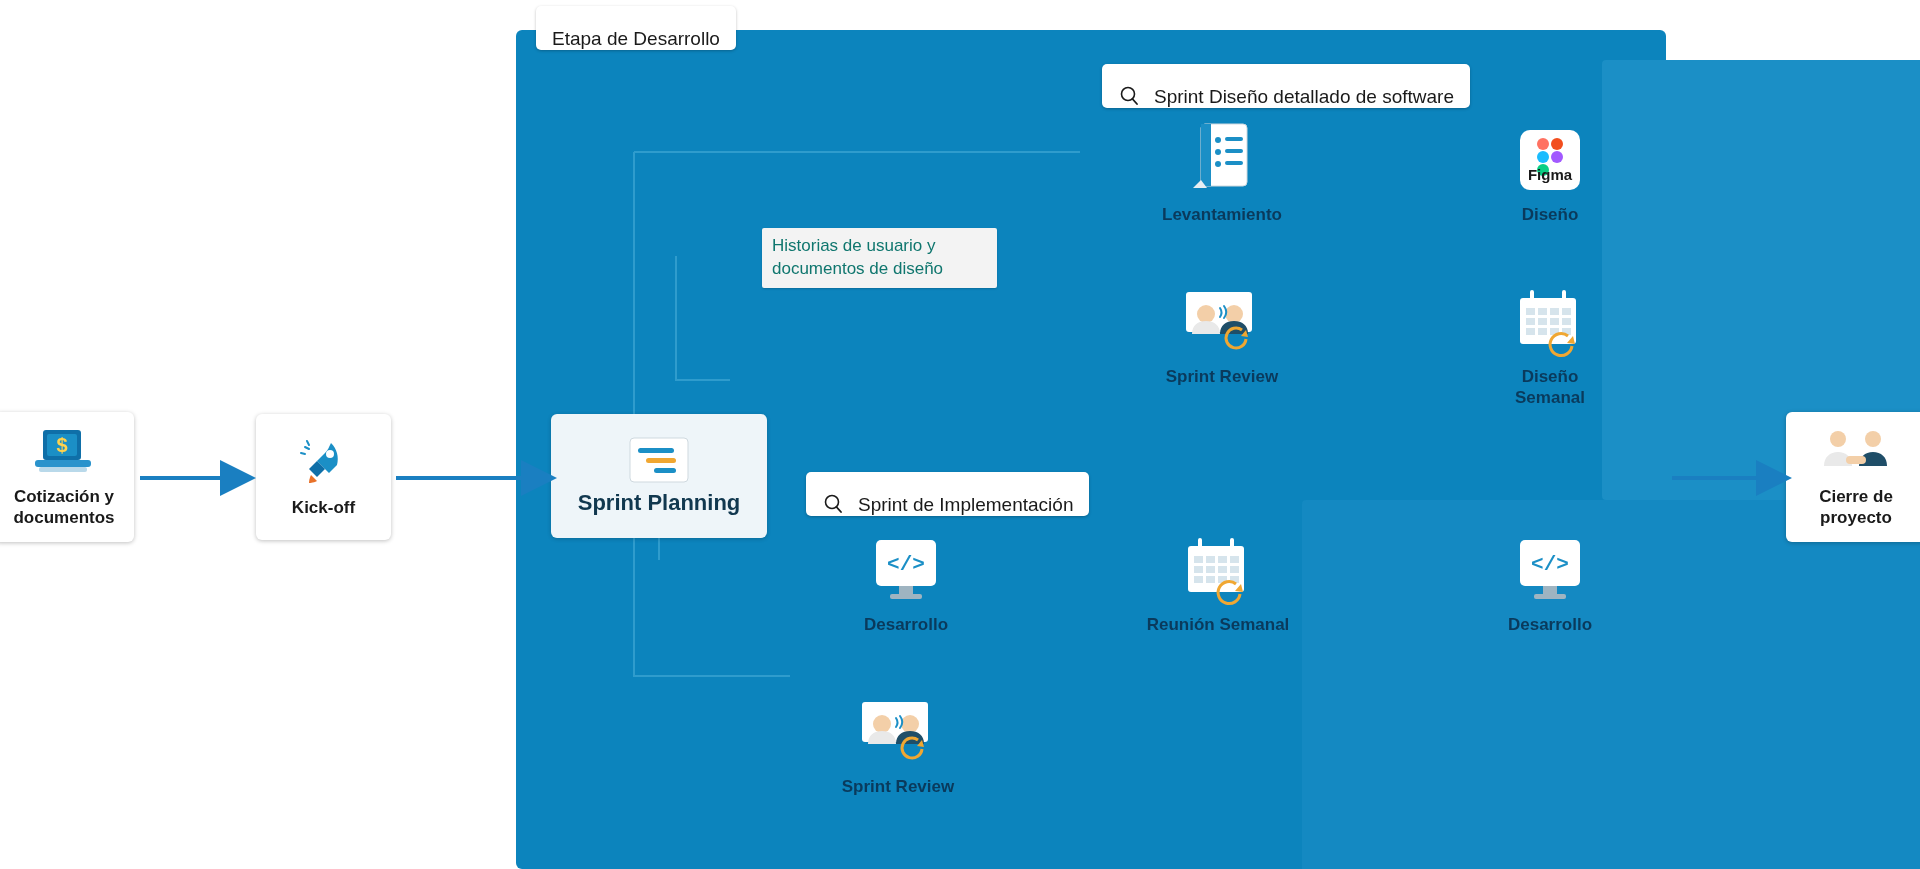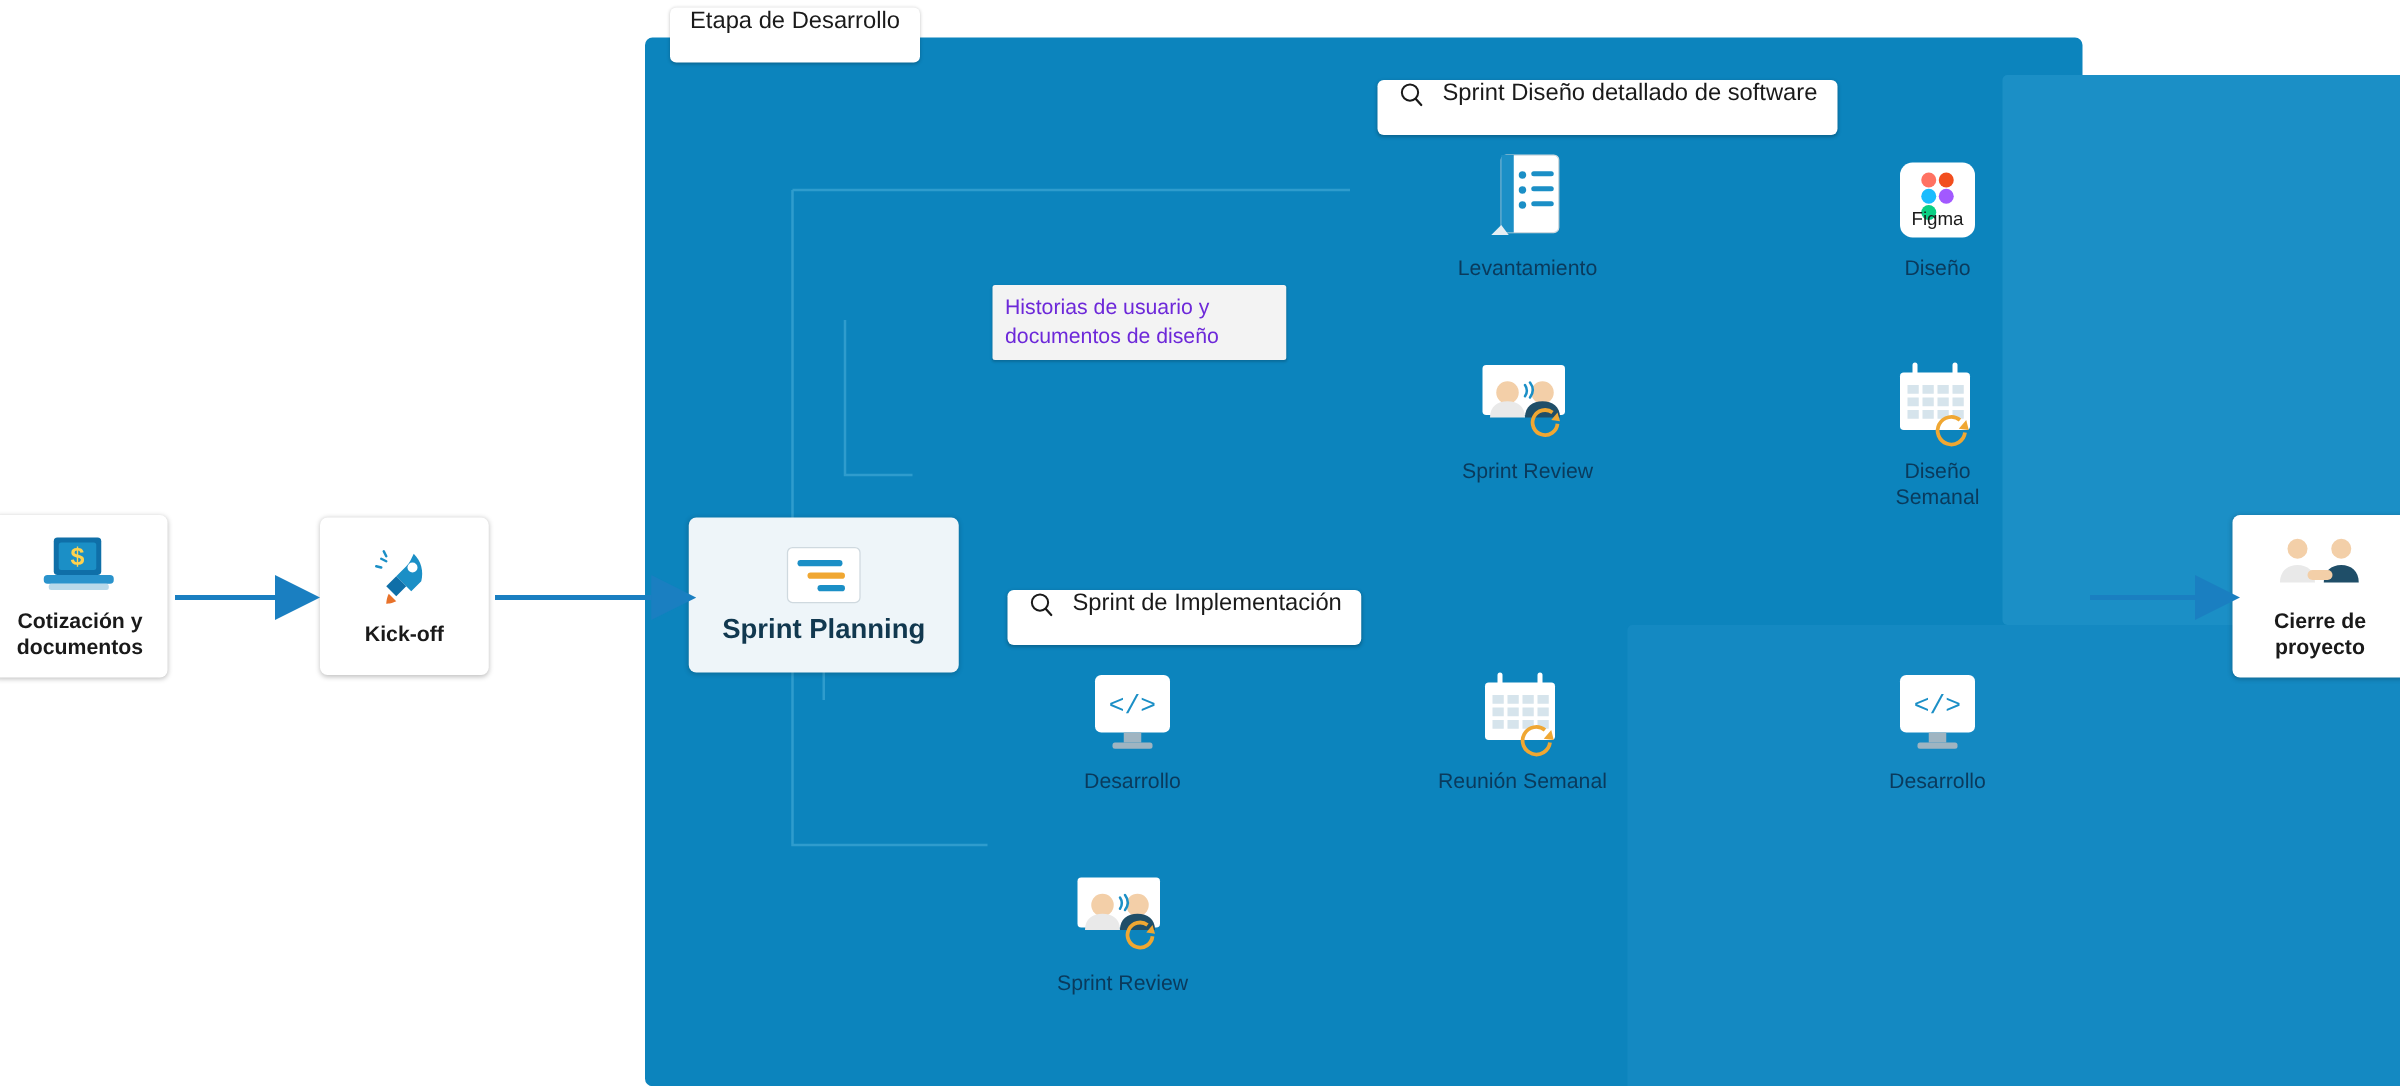--- a/index.html
+++ b/index.html
@@ -66,46 +66,45 @@
   }
 
   .tag {
     position: absolute;
     background: #ffffff;
     border-radius: 5px;
     box-shadow: 0 1px 3px rgba(0,0,0,0.25);
     color: #1a1a1a;
     font-size: 19px;
     display: flex;
-    align-items: flex-start;
+    align-items: flex-end;
     padding: 0 16px;
     height: 44px;
     white-space: nowrap;
   }
   .tag .magnifier { margin-right: 12px; display: inline-flex; }
 
   .note {
     position: absolute;
     background: #f3f3f3;
-    color: #6d28d9;
+    color: #0f766e;
     font-size: 17px;
     line-height: 1.35;
     padding: 7px 10px;
     border-radius: 2px;
     box-shadow: 0 1px 2px rgba(0,0,0,0.18);
     white-space: pre-line;
-    margin-left: 32px;
   }
 
   .node {
     position: absolute;
     width: 160px;
     text-align: center;
     color: #0a3a5c;
-    font-weight: normal;
+    font-weight: bold;
     font-size: 17px;
     line-height: 1.25;
   }
   .node .label { margin-top: 8px; }
   .node .glyph {
     height: 78px;
     display: flex;
     align-items: flex-end;
     justify-content: center;
   }

